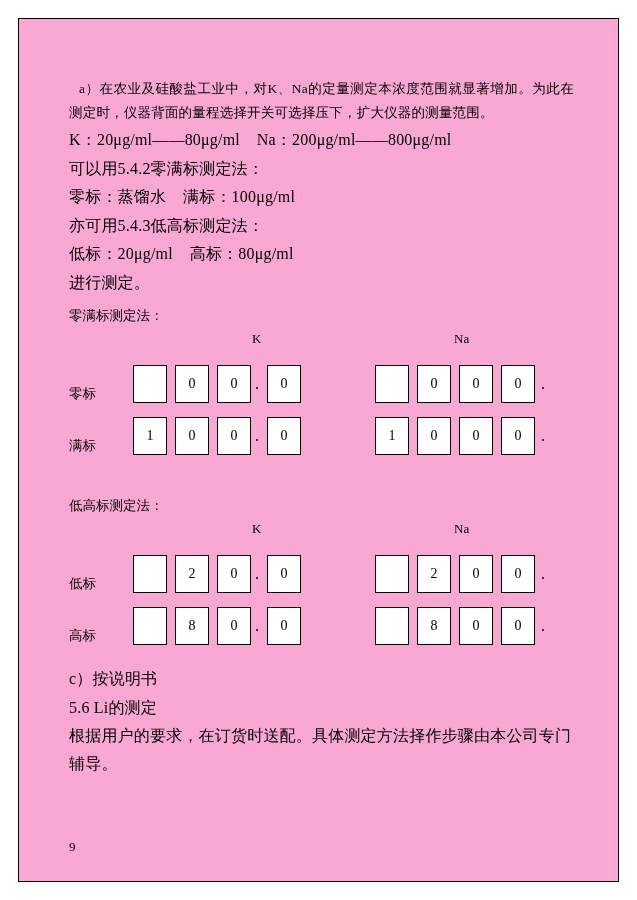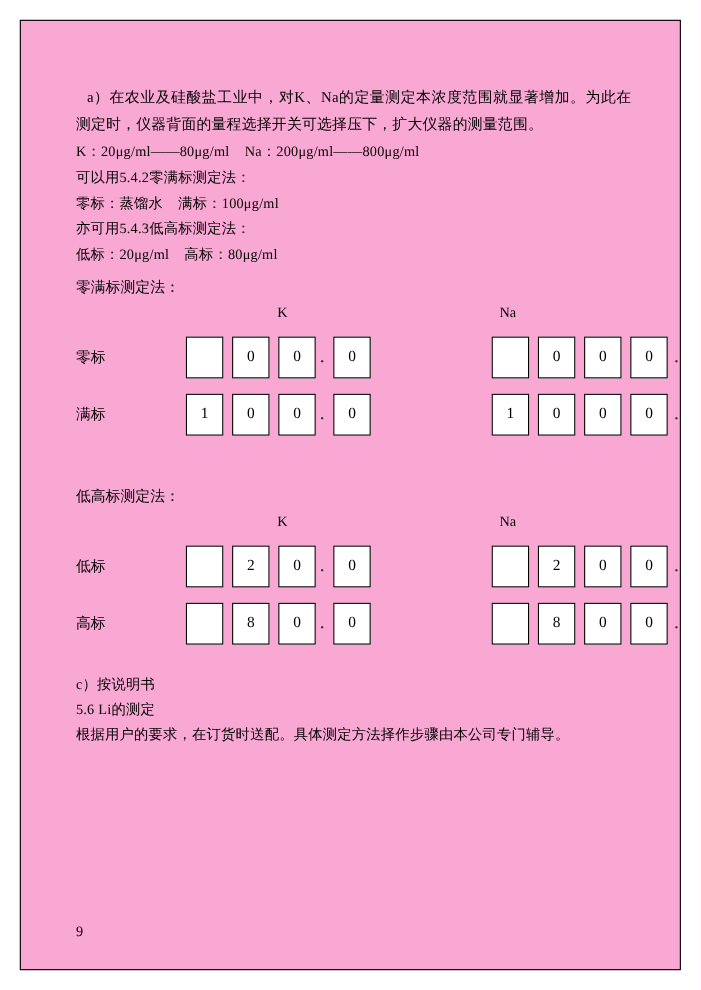--- a/index.html
+++ b/index.html
@@ -35,21 +35,21 @@
     font-size: 13.5px;
     line-height: 1.75;
     text-align: justify;
     margin: 0 0 2px 0;
     letter-spacing: 0.2px;
   }
   .para.indent {
     text-indent: 10px;
   }
   .line {
-    font-size: 13px;
+    font-size: 16px;
     line-height: 1.78;
     margin: 0;
     letter-spacing: 0.2px;
     white-space: pre-wrap;
   }
   .spacer-md { height: 14px; }
   .spacer-lg { height: 26px; }
 
   
   .display-block {
@@ -69,24 +69,23 @@
     left: 183px;
     font-size: 13px;
   }
   .hdr-na {
     position: absolute;
     left: 385px;
     font-size: 13px;
   }
   .row {
     display: flex;
-    align-items: center;
+    align-items: flex-end;
     height: 46px;
     margin-bottom: 6px;
-    gap: 36px;
   }
   .row-label {
     width: 64px;
     font-size: 13.5px;
     flex: 0 0 64px;
   }
   .group {
     display: flex;
     align-items: flex-end;
   }
@@ -138,20 +137,21 @@
 <div class="page">
   <div class="content">
 
     <p class="para indent">a）在农业及硅酸盐工业中，对K、Na的定量测定本浓度范围就显著增加。为此在测定时，仪器背面的量程选择开关可选择压下，扩大仪器的测量范围。</p>
 
     <p class="line">K：20μg/ml——80μg/ml    Na：200μg/ml——800μg/ml</p>
     <p class="line">可以用5.4.2零满标测定法：</p>
     <p class="line">零标：蒸馏水    满标：100μg/ml</p>
     <p class="line">亦可用5.4.3低高标测定法：</p>
     <p class="line">低标：20μg/ml    高标：80μg/ml</p>
+    <p class="line">进行测定。</p>
 
     <div class="display-block">
       <p class="display-title">零满标测定法：</p>
 
       <div class="headers">
         <span class="hdr-k">K</span>
         <span class="hdr-na">Na</span>
       </div>
 
       <div class="row">

